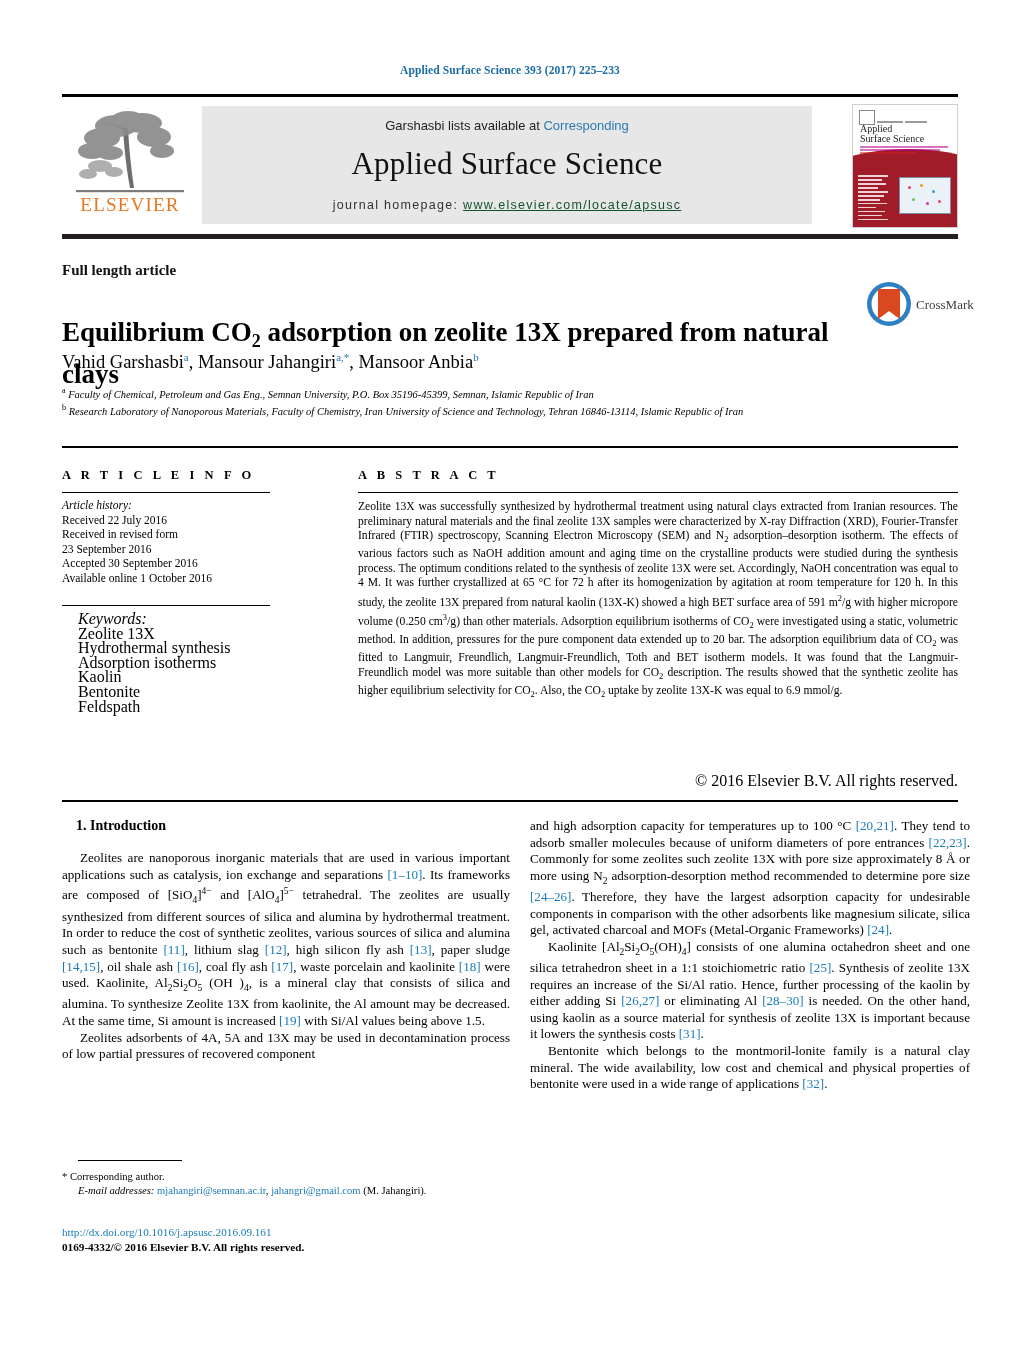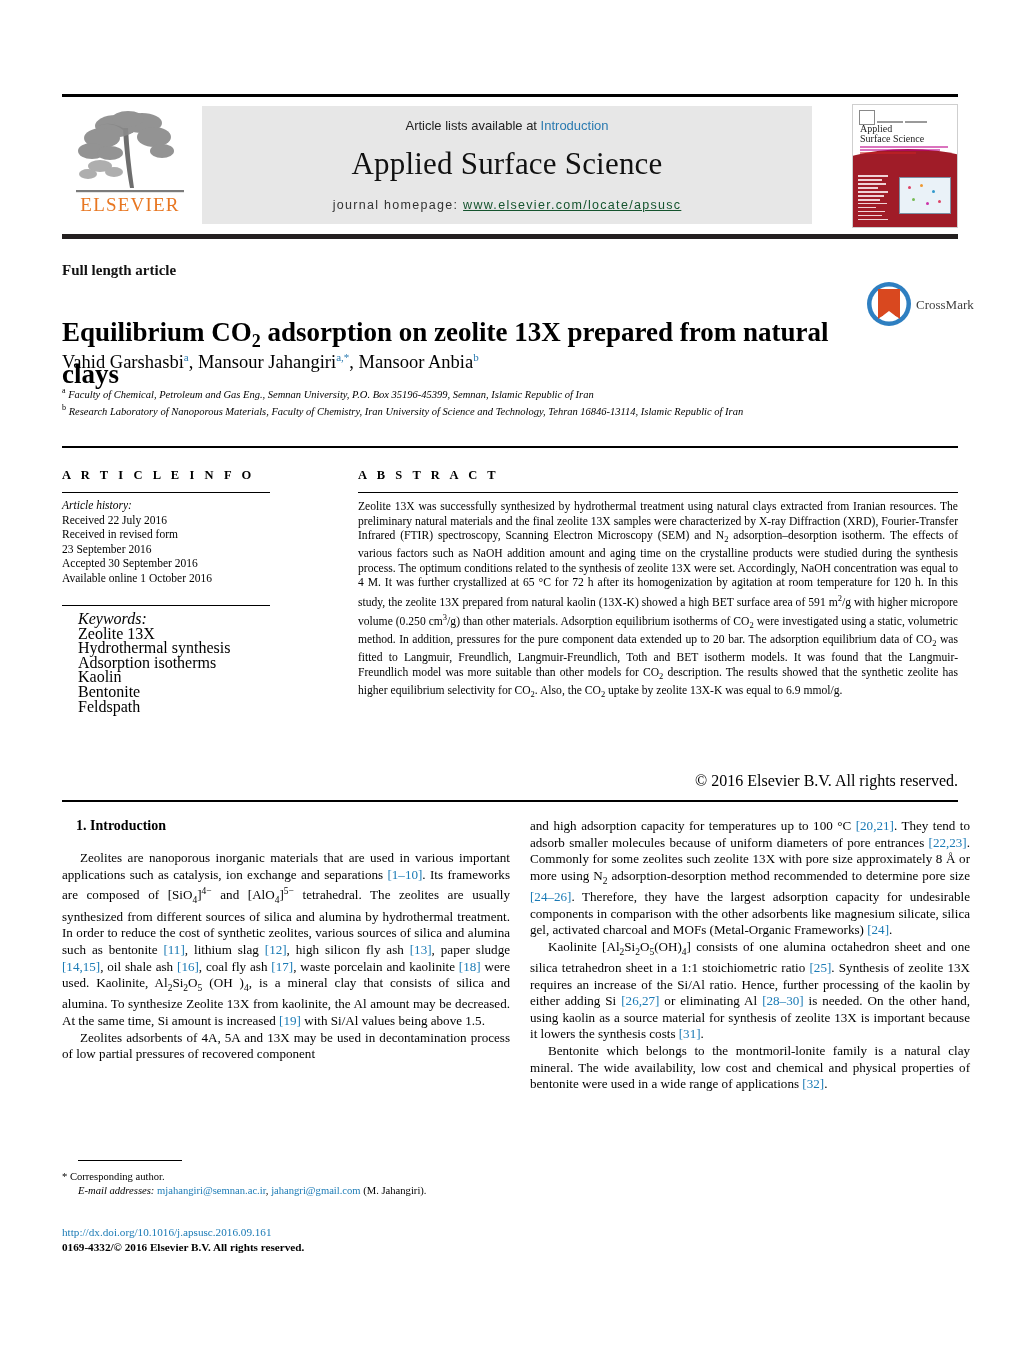--- a/index.html
+++ b/index.html
@@ -348,20 +348,21 @@
     line-height: 14.5px;
   }
   .doi-block .doi { color: #1a7ab5; }
   .issn { font-weight: bold; }
 </style>
 </head>
 <body>
 
 <div class="page">
 
+  <div class="running-head">Applied Surface Science 393 (2017) 225–233</div>
 
   <div class="masthead">
     <div class="rule-thick-top"></div>
 
     <div class="elsevier-logo">
       <svg width="128" height="96" viewBox="0 0 128 96">
         <g fill="#6e6e6e">
           <path d="M64 82 C60 60 58 40 57 22 L62 22 C63 42 65 62 68 82 Z"></path>
           <path d="M57 24 C50 18 40 16 32 20 C40 16 50 18 57 22 Z"></path>
         </g>
@@ -380,21 +381,21 @@
           <ellipse cx="22" cy="68" rx="9" ry="5"></ellipse>
           <ellipse cx="48" cy="66" rx="9" ry="5"></ellipse>
         </g>
         <rect x="10" y="84" width="108" height="2.2" fill="#7b7b7b"></rect>
       </svg>
       <div class="elsevier-word">ELSEVIER</div>
     </div>
 
     <div class="journal-band">
       <div class="contents-line">
-        <span>Article lists available at </span><span class="sd">Introduction</span>
+        <span>Garshasbi lists available at </span><span class="sd">Corresponding</span>
       </div>
       <div class="journal-title">Applied Surface Science</div>
       <div class="homepage-line">
         <span>journal homepage: </span><span class="url">www.elsevier.com/locate/apsusc</span>
       </div>
     </div>
 
     <div class="cover-thumb">
       <div class="cover-bottom"></div>
       <div class="cover-badge"></div>

